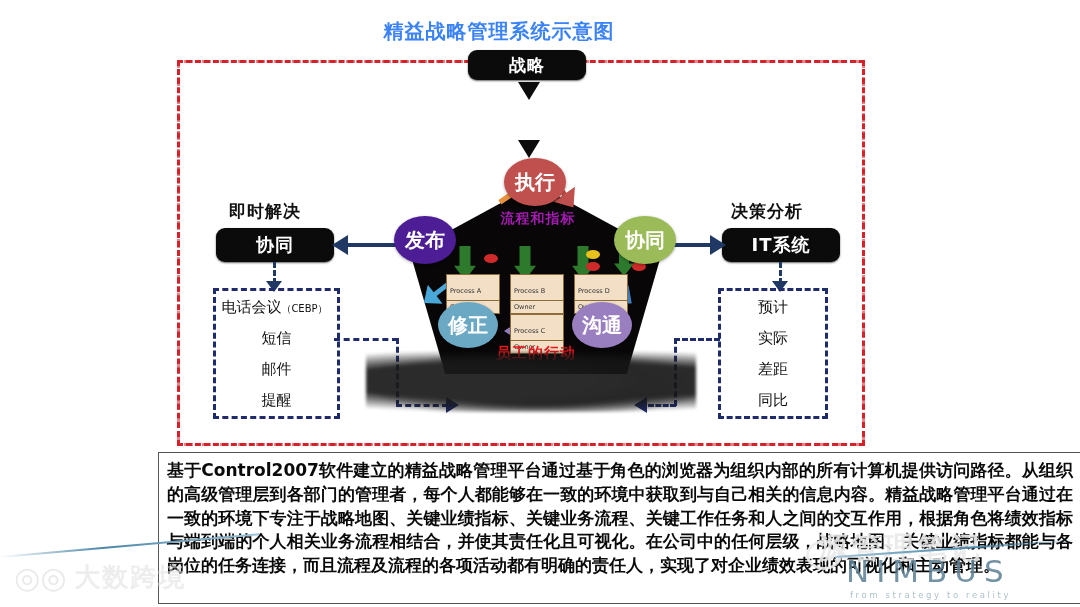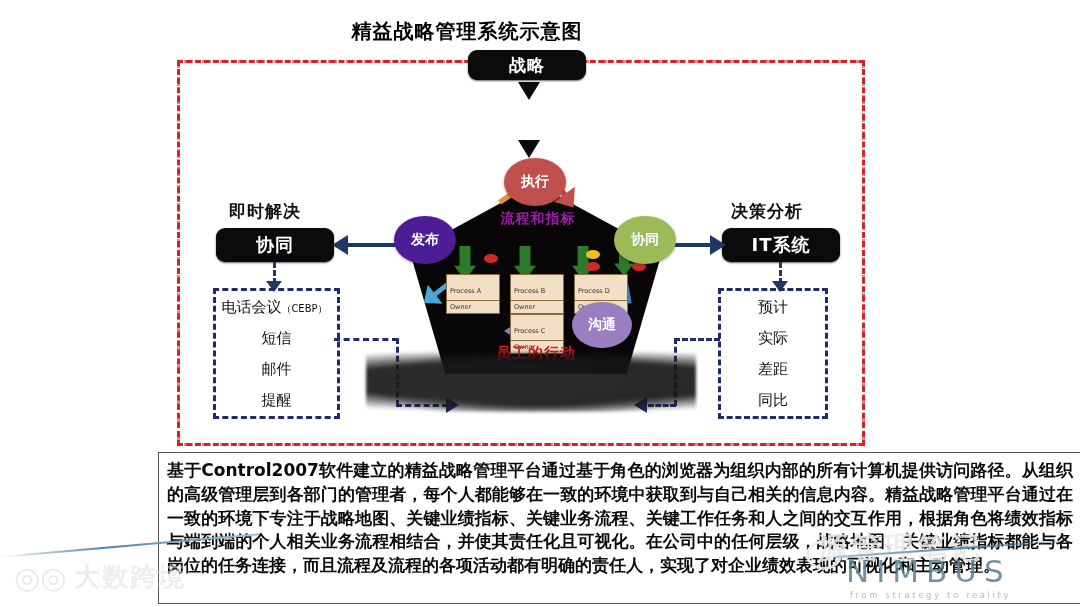--- a/index.html
+++ b/index.html
@@ -2,21 +2,21 @@
 <html><head>
 <meta charset="utf-8">
 <style>
   html,body{margin:0;padding:0;background:#ffffff;}
   body{width:1080px;height:607px;overflow:hidden;position:relative;
        font-family:"DejaVu Sans","Liberation Sans",sans-serif;}
   .stage{position:absolute;left:0;top:0;width:1080px;height:607px;}
 
   
   #title{position:absolute;left:0;top:18px;width:934px;text-align:center;
-         color:#000000;font-weight:bold;font-size:20px;letter-spacing:1px;}
+         color:#3b82f6;font-weight:bold;font-size:20px;letter-spacing:1px;padding-left:32px;}
 
   
   #red-frame{position:absolute;left:177px;top:60px;width:682px;height:380px;
              border:3px dashed #d62128;pointer-events:none;}
   #red-frame::after{content:"";position:absolute;inset:-3px;border:3px dotted #d62128;
              opacity:.55;}
 
   
   .pill{position:absolute;background:#0b0b0b;color:#ffffff;font-weight:bold;
         display:flex;align-items:center;justify-content:center;
@@ -80,21 +80,21 @@
   #penta{position:absolute;left:24px;top:26px;width:252px;height:190px;
     background:#080606;
     clip-path:polygon(50% 0%,100% 36%,86% 100%,14% 100%,0% 36%);
     filter:blur(0.3px);}
   #penta-txt{position:absolute;left:2px;top:52px;width:300px;text-align:center;
     color:#a21caf;font-weight:bold;font-size:14px;letter-spacing:1px;}
   #penta-sub{position:absolute;left:0;top:186px;width:300px;text-align:center;
     color:#e8161a;font-weight:bold;font-size:15px;letter-spacing:1px;}
 
   .node{position:absolute;border-radius:50%;display:flex;align-items:center;
-        justify-content:center;color:#ffffff;font-weight:bold;font-size:14px;
+        justify-content:center;color:#ffffff;font-weight:bold;font-size:20px;
         box-shadow:0 1px 3px rgba(0,0,0,.35);text-align:center;}
   #node-exec{left:118px;top:0px;width:62px;height:48px;background:#c0504d;}
   #node-pub{left:8px;top:58px;width:62px;height:48px;background:#4c1d95;}
   #node-syn{left:228px;top:58px;width:62px;height:48px;background:#9bbb59;}
   #node-fix{left:52px;top:144px;width:60px;height:46px;background:#6aa8c4;}
   #node-com{left:186px;top:144px;width:60px;height:46px;background:#9a7fc0;}
 
   
   .chev{position:absolute;width:0;height:0;}
   #chev-or{left:110px;top:20px;width:40px;height:26px;background:#e8913f;
@@ -255,20 +255,21 @@
       <div class="o">Owner</div>
     </div>
     <div class="pbox" id="p4">
       <div class="t">Process C</div>
       <div class="o">Owner</div>
     </div>
 
     <div class="node" id="node-exec">执行</div>
     <div class="node" id="node-pub">发布</div>
     <div class="node" id="node-syn">协同</div>
+    <div class="node" id="node-fix">修正</div>
     <div class="node" id="node-com">沟通</div>
 
     <div id="penta-sub">员工的行动</div>
   </div>
 
   <div id="crowd"></div>
 
   <div id="para">
     <p>基于Control2007软件建立的精益战略管理平台通过基于角色的浏览器为组织内部的所有计算机提供访问路径。从组织的高级管理层到各部门的管理者，每个人都能够在一致的环境中获取到与自己相关的信息内容。精益战略管理平台通过在一致的环境下专注于战略地图、关键业绩指标、关键业务流程、关键工作任务和人之间的交互作用，根据角色将绩效指标与端到端的个人相关业务流程相结合，并使其责任化且可视化。在公司中的任何层级，战略地图、关键业绩指标都能与各岗位的任务连接，而且流程及流程的各项活动都有明确的责任人，实现了对企业绩效表现的可视化和主动管理。</p>
   </div>

